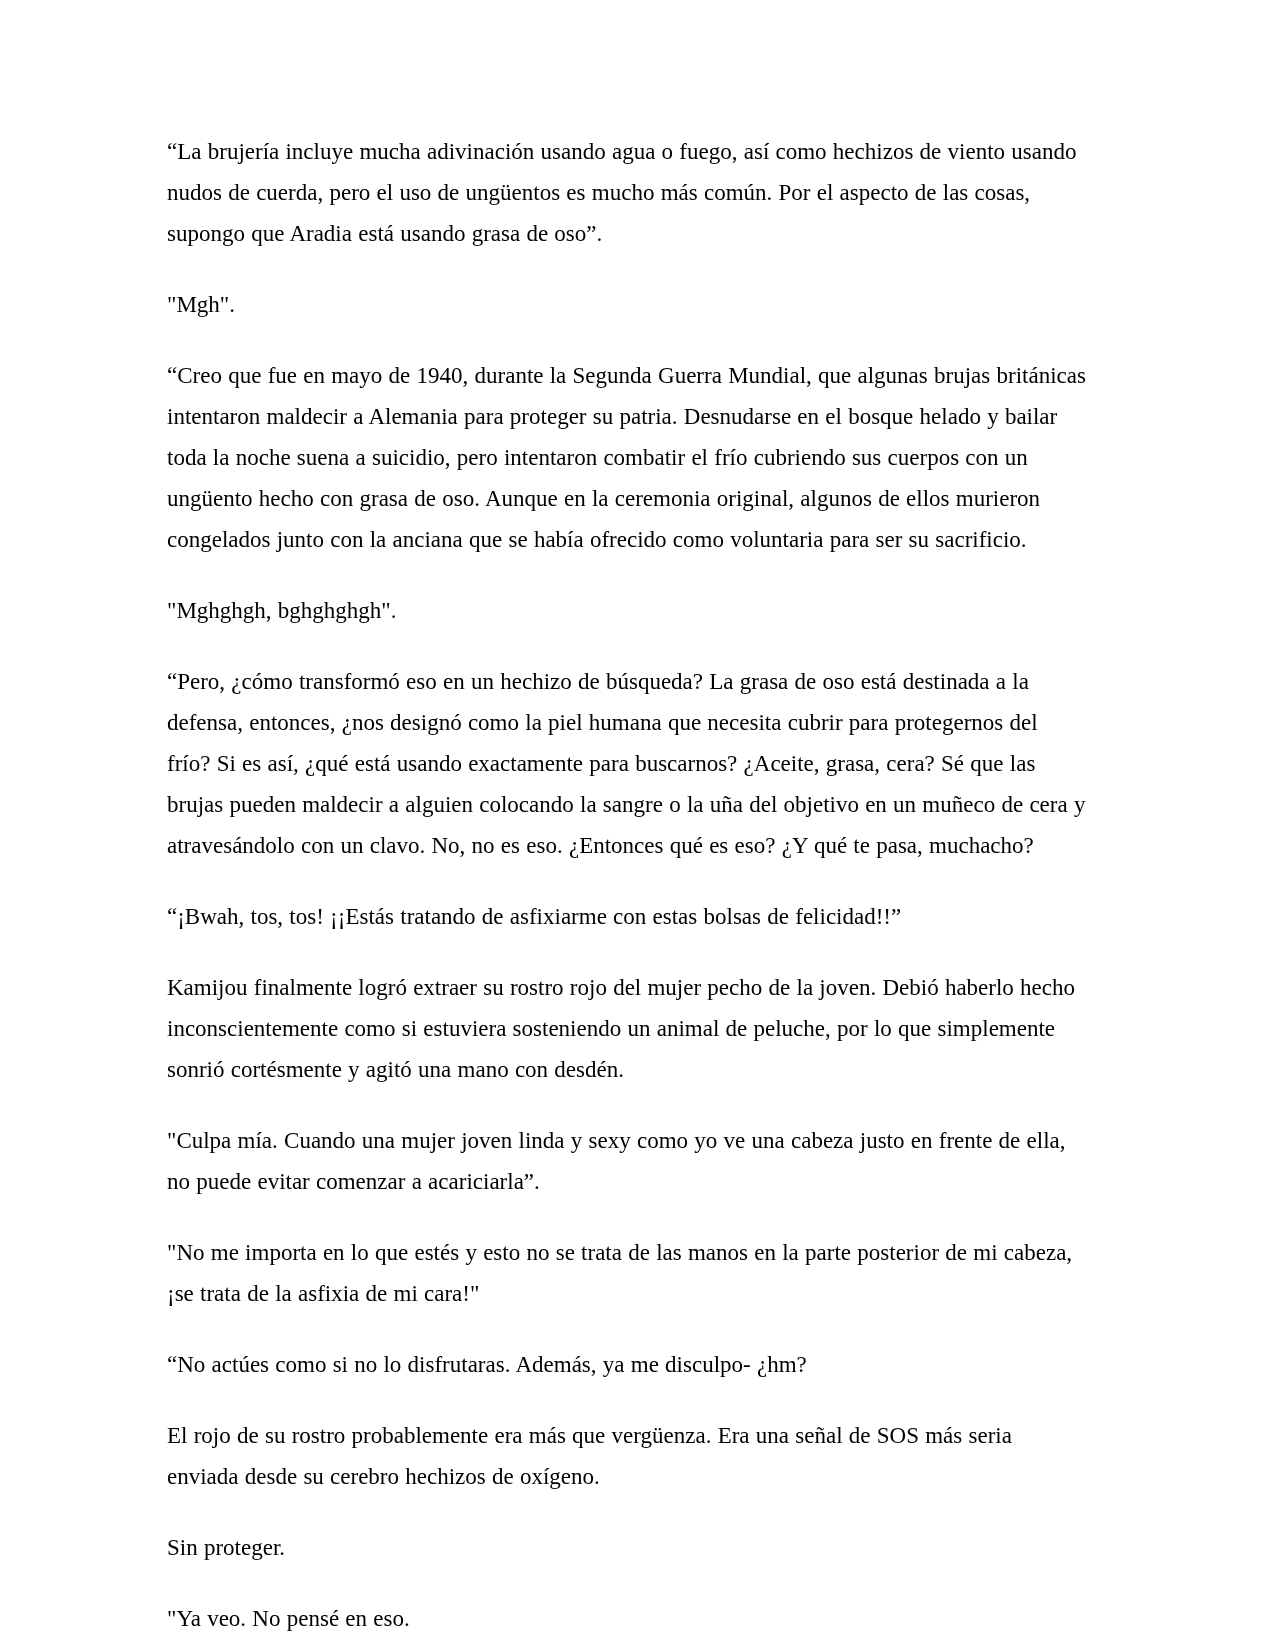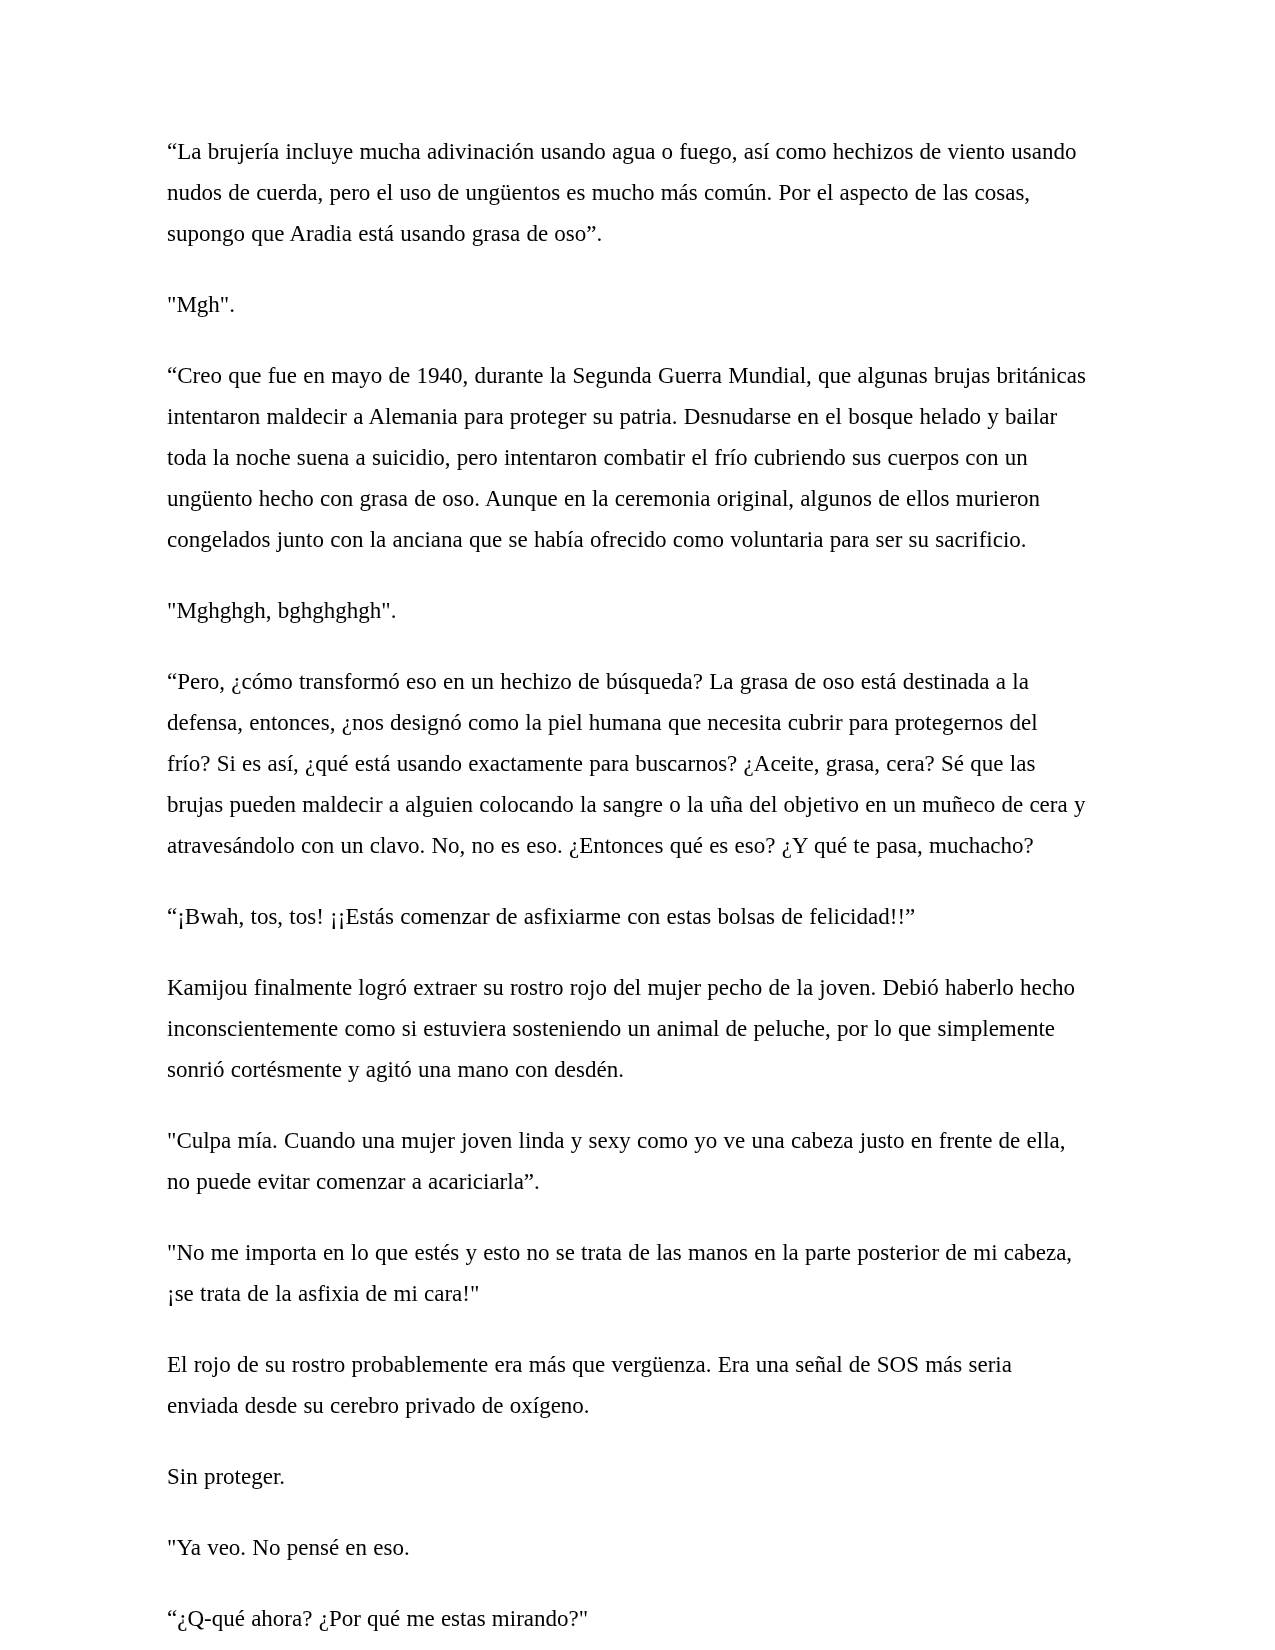--- a/index.html
+++ b/index.html
@@ -36,22 +36,23 @@
 <body>
 
 <div class="page">
   <div class="doc-body">
 
   <p class="para">“La brujería incluye mucha adivinación usando agua o fuego, así como hechizos de viento usando nudos de cuerda, pero el uso de ungüentos es mucho más común. Por el aspecto de las cosas, supongo que Aradia está usando grasa de oso”.</p>
       <p class="para">"Mgh".</p>
       <p class="para">“Creo que fue en mayo de 1940, durante la Segunda Guerra Mundial, que algunas brujas británicas intentaron maldecir a Alemania para proteger su patria. Desnudarse en el bosque helado y bailar toda la noche suena a suicidio, pero intentaron combatir el frío cubriendo sus cuerpos con un ungüento hecho con grasa de oso. Aunque en la ceremonia original, algunos de ellos murieron congelados junto con la anciana que se había ofrecido como voluntaria para ser su sacrificio.</p>
       <p class="para">"Mghghgh, bghghghgh".</p>
       <p class="para">“Pero, ¿cómo transformó eso en un hechizo de búsqueda? La grasa de oso está destinada a la defensa, entonces, ¿nos designó como la piel humana que necesita cubrir para protegernos del frío? Si es así, ¿qué está usando exactamente para buscarnos? ¿Aceite, grasa, cera? Sé que las brujas pueden maldecir a alguien colocando la sangre o la uña del objetivo en un muñeco de cera y atravesándolo con un clavo. No, no es eso. ¿Entonces qué es eso? ¿Y qué te pasa, muchacho?</p>
-      <p class="para">“¡Bwah, tos, tos! ¡¡Estás comenzar de asfixiarme con estas bolsas de felicidad!!”</p>
+      <p class="para">“¡Bwah, tos, tos! ¡¡Estás tratando de asfixiarme con estas bolsas de felicidad!!”</p>
       <p class="para">Kamijou finalmente logró extraer su rostro rojo del mujer pecho de la joven. Debió haberlo hecho inconscientemente como si estuviera sosteniendo un animal de peluche, por lo que simplemente sonrió cortésmente y agitó una mano con desdén.</p>
       <p class="para">"Culpa mía. Cuando una mujer joven linda y sexy como yo ve una cabeza justo en frente de ella, no puede evitar comenzar a acariciarla”.</p>
       <p class="para">"No me importa en lo que estés y esto no se trata de las manos en la parte posterior de mi cabeza, ¡se trata de la asfixia de mi cara!"</p>
-      <p class="para">El rojo de su rostro probablemente era más que vergüenza. Era una señal de SOS más seria enviada desde su cerebro privado de oxígeno.</p>
+      <p class="para">“No actúes como si no lo disfrutaras. Además, ya me disculpo- ¿hm?</p>
+      <p class="para">El rojo de su rostro probablemente era más que vergüenza. Era una señal de SOS más seria enviada desde su cerebro hechizos de oxígeno.</p>
       <p class="para">Sin proteger.</p>
       <p class="para">"Ya veo. No pensé en eso.</p>
       <p class="para">“¿Q-qué ahora? ¿Por qué me estas mirando?"</p>
     </div>
 </div>
 
 </body></html>

